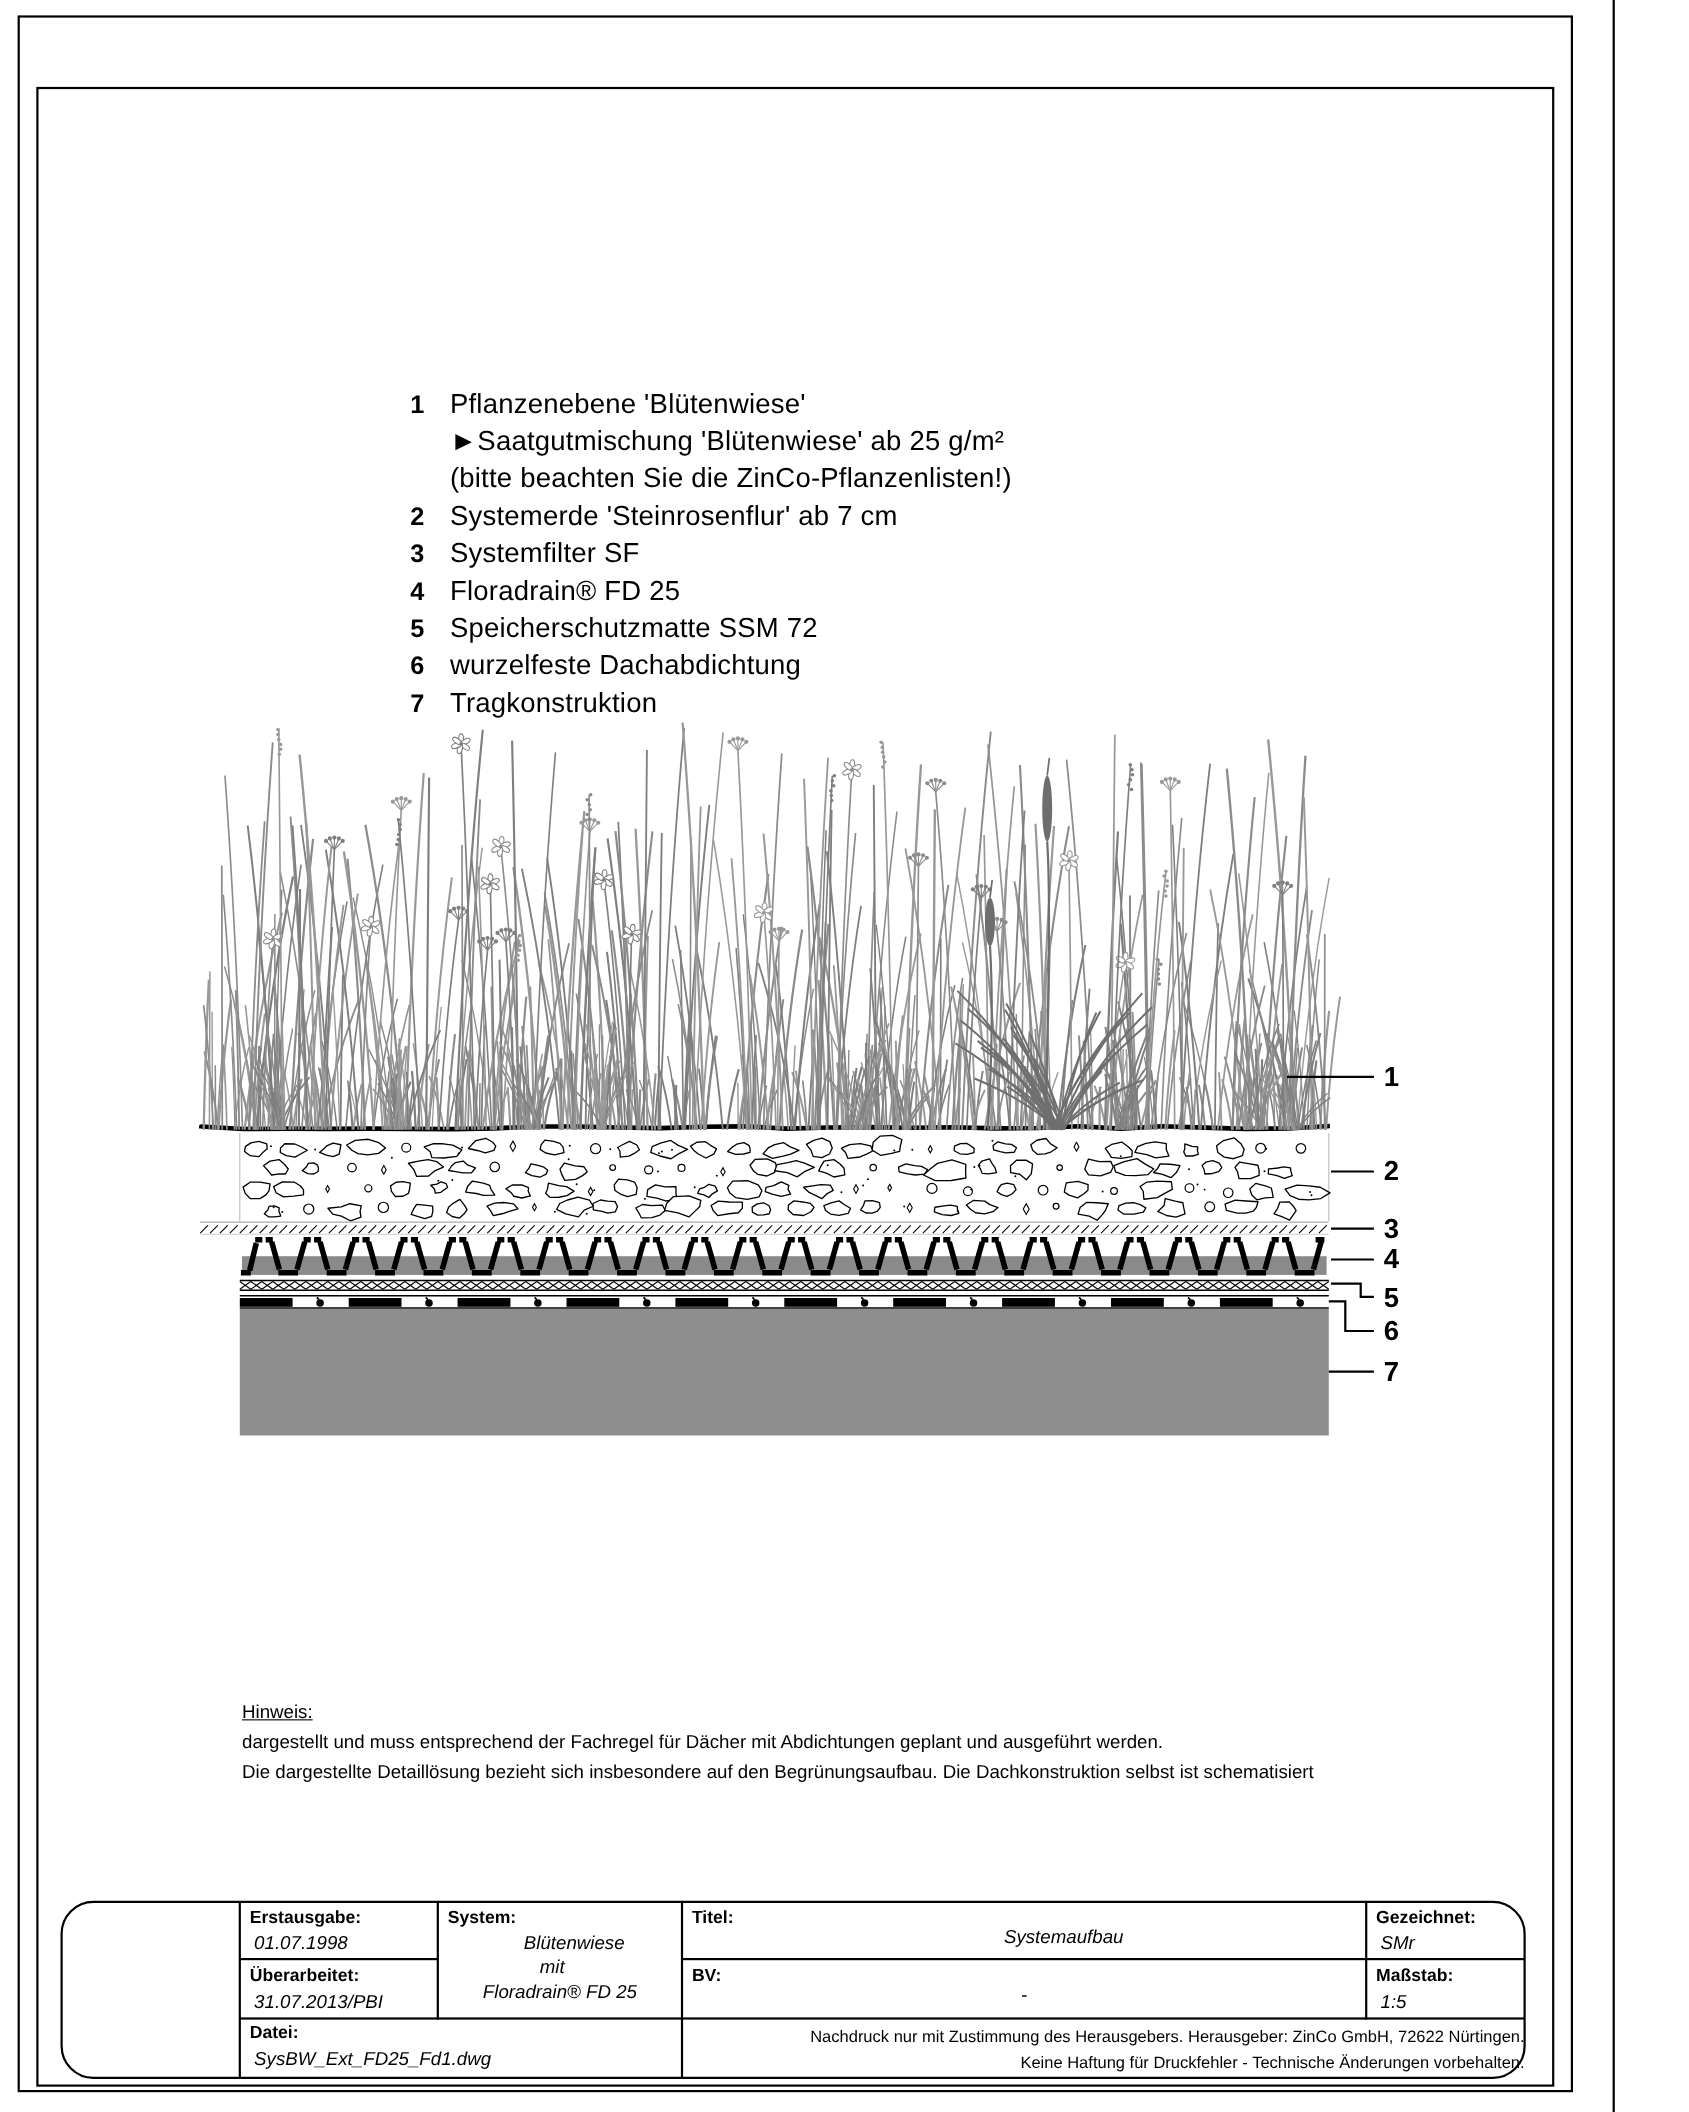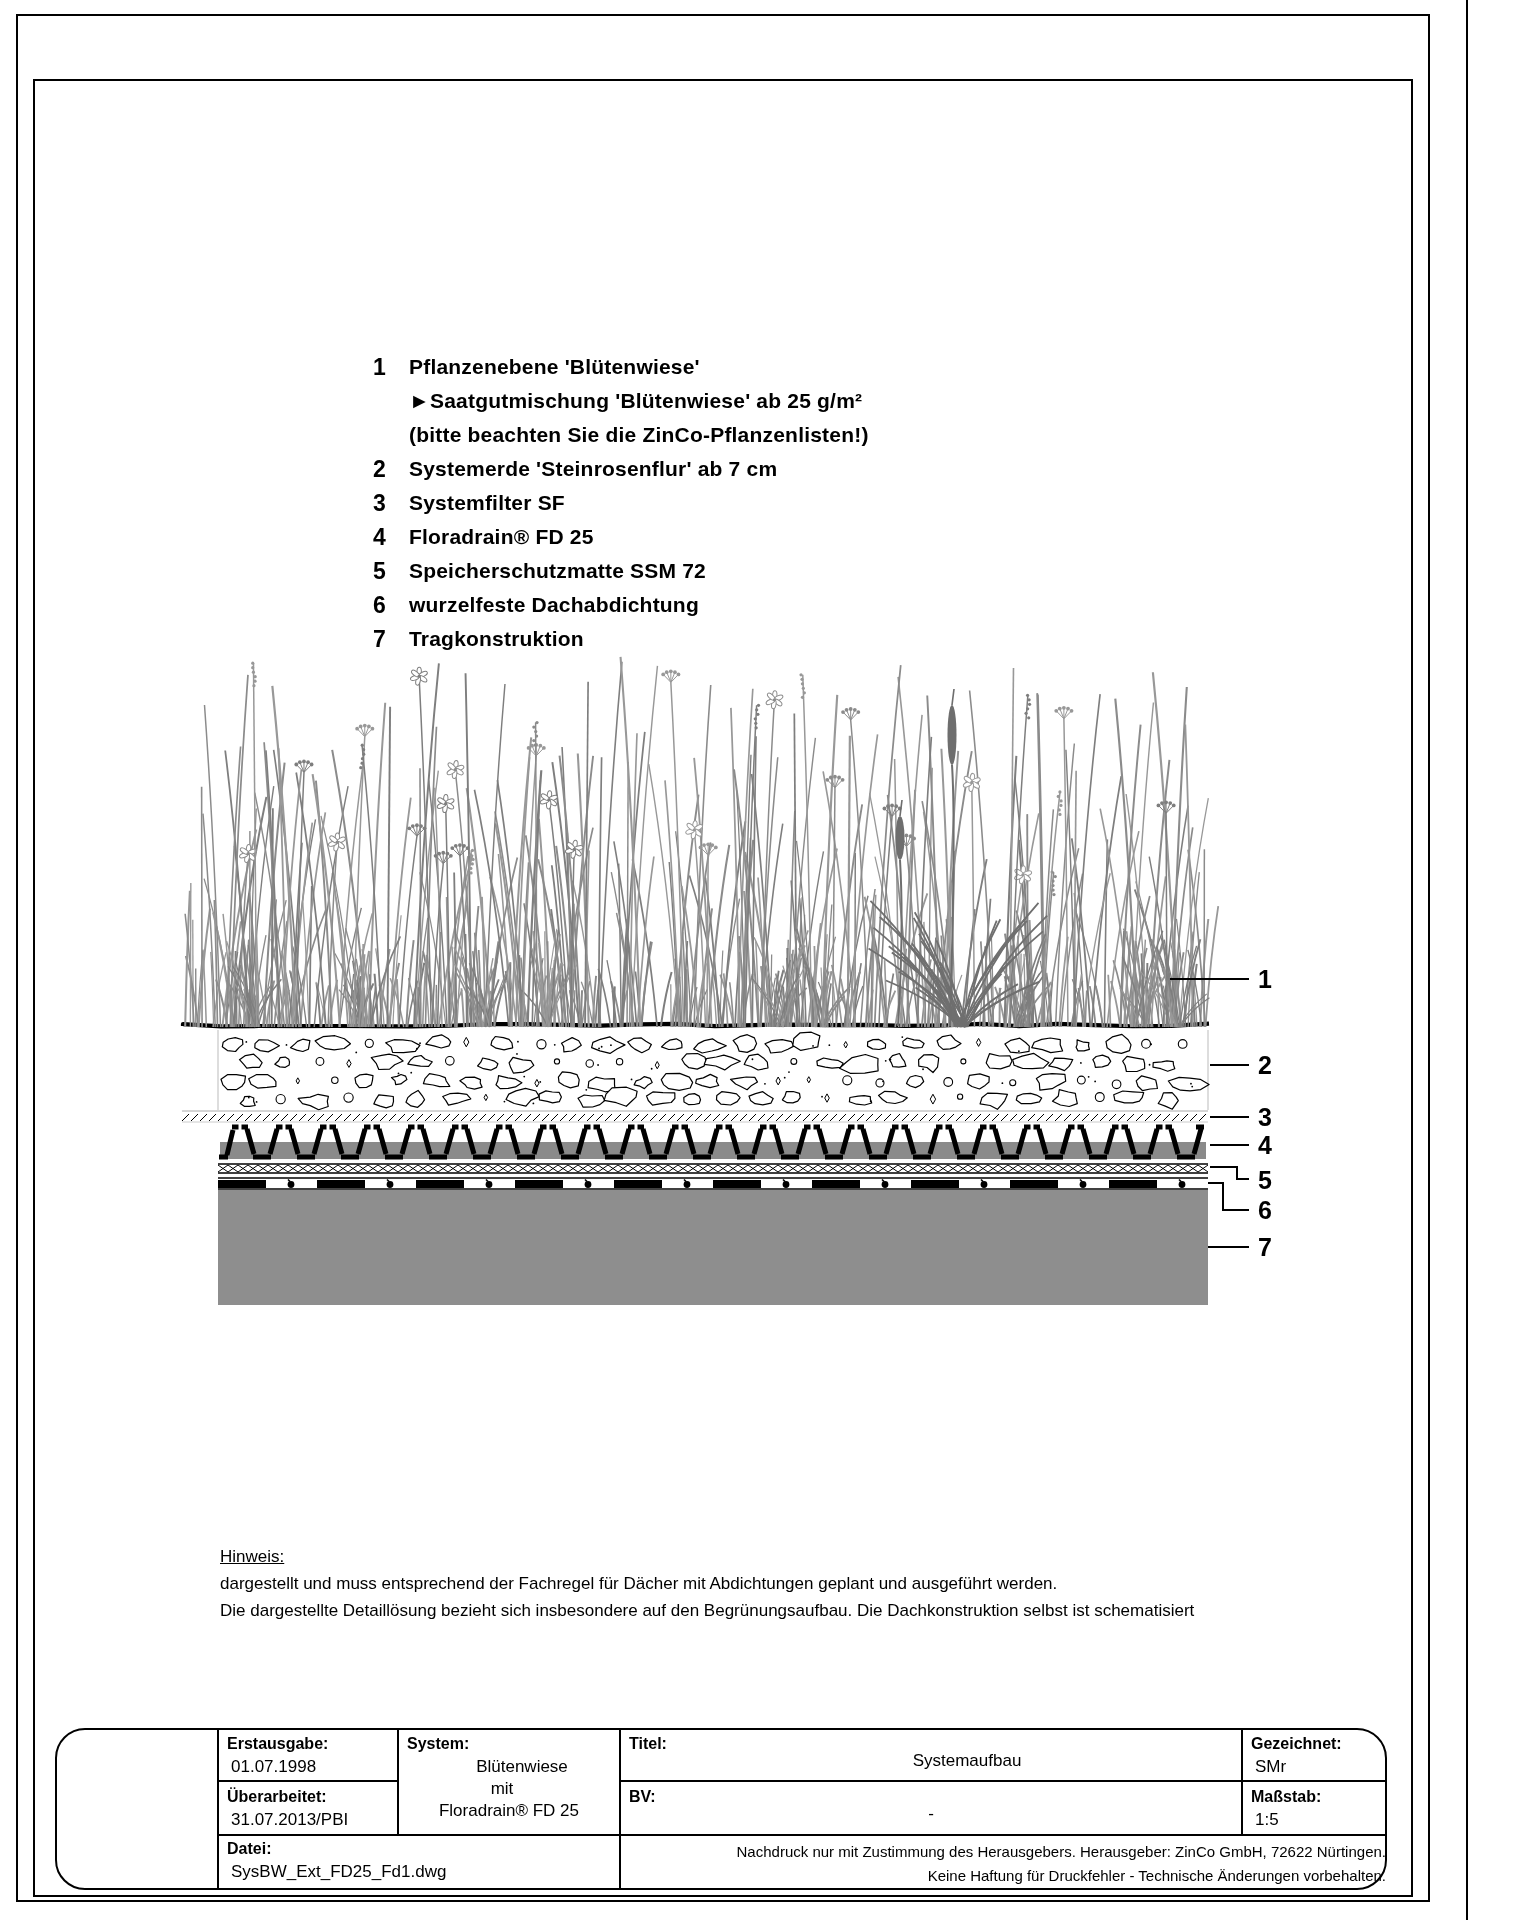--- a/index.html
+++ b/index.html
@@ -9,31 +9,31 @@
 
   .outer-frame{left:16px;top:14px;width:1414px;height:1888px;border:2px solid #000;}
   .inner-frame{left:33px;top:79px;width:1380px;height:1818px;border:2px solid #000;}
   .edge-line{left:1466px;top:0;width:2px;height:1920px;background:#000;}
 
   #drawing{position:absolute;left:0;top:0;}
 
   .legend{left:373px;top:352px;width:760px;}
   .lrow{display:flex;height:34px;align-items:flex-start;}
   .lnum{width:36px;font-weight:bold;font-size:23px;line-height:30px;}
-  .ltext{font-weight:bold;font-size:21px;line-height:30px;letter-spacing:0.2px;white-space:pre;}
+  .ltext{font-weight:normal;font-size:25px;line-height:30px;letter-spacing:0.2px;white-space:pre;}
 
   .callout{position:absolute;left:1251px;width:28px;text-align:center;font-weight:bold;font-size:25px;line-height:30px;}
 
   .hinweis{left:220px;top:1543px;width:1030px;font-size:17px;line-height:27px;}
   .hlabel{text-decoration:underline;}
 
   .tb-frame{left:55px;top:1728px;width:1332px;height:162px;border:2px solid #000;border-radius:30px;}
   .tb-line{background:#000;}
   .tb-label{font-weight:bold;font-size:16px;line-height:20px;}
-  .tb-value{font-size:17px;line-height:21px;}
+  .tb-value{font-size:17px;line-height:21px;font-style:italic;}
   .tb-center{text-align:center;}
   .tb-small{font-size:15px;line-height:24px;text-align:right;}
 </style>
 </head>
 <body>
 
 <div class="page">
 
   <div class="abs outer-frame"></div>
   <div class="abs inner-frame"></div>

